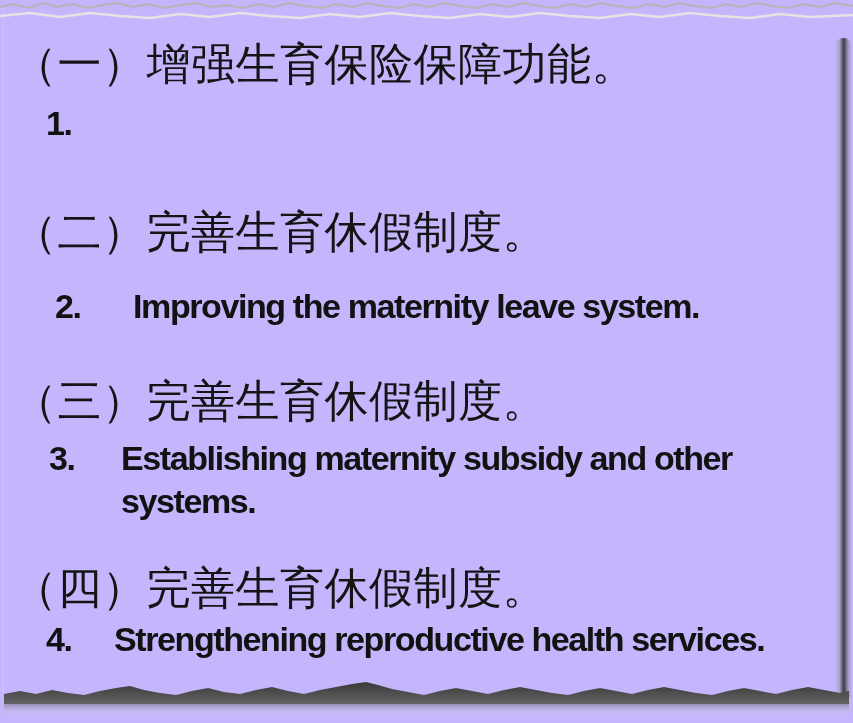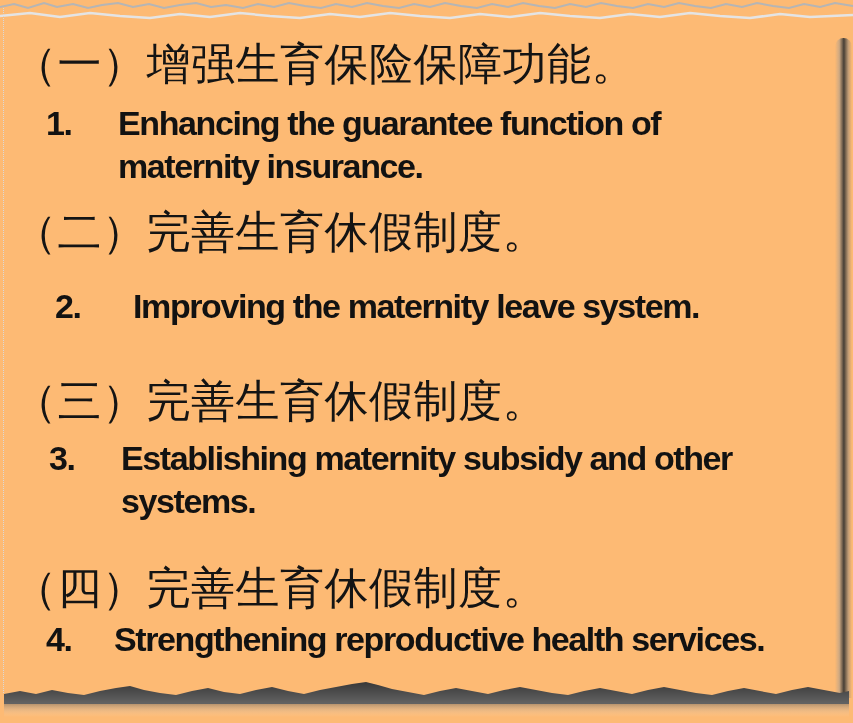--- a/index.html
+++ b/index.html
@@ -1,20 +1,20 @@
 <!DOCTYPE html>
 <html><head>
 <meta charset="utf-8">
 <style>
   html, body { margin: 0; padding: 0; background: #ffffff; }
   .canvas {
     position: relative;
     width: 853px;
     height: 723px;
-    background: #fdba74;
+    background: #c4b5fd;
     overflow: hidden;
     font-family: "Liberation Sans", "DejaVu Sans", sans-serif;
   }
   
   .left-edge {
     position: absolute;
     left: 3px; top: 8px; bottom: 30px;
     width: 0;
     border-left: 1px dotted #d8d8d8;
   }
@@ -76,22 +76,20 @@
     <polyline fill="none" stroke="#b5b5b5" stroke-width="2" points="0,7 14,4 28,8 44,3 57,7 73,4 88,8 102,5 118,3 133,7 149,4 164,8 180,5 196,3 211,7 226,5 243,8 258,4 274,7 289,3 305,6 321,8 336,4 352,7 367,3 383,6 399,8 414,4 430,7 445,3 461,6 477,8 492,4 508,7 523,3 539,6 555,8 570,4 586,7 601,3 617,6 633,8 648,4 664,7 679,3 695,6 711,8 726,4 742,7 757,3 773,6 789,8 804,4 820,7 835,3 853,6"></polyline>
   </svg>
 
   <div class="left-edge"></div>
 
   <div class="right-shadow"></div>
 
   <h1 class="zh-heading" style="top:40px;">（一）增强生育保险保障功能。</h1>
   <div class="en-item" style="top:102px; left:46px;">
     <span class="num" style="width:72px;">1.</span>
-    <span class="txt">Enhancing the guarantee function of
-maternity insurance.</span>
   </div>
 
   <h1 class="zh-heading" style="top:208px;text-align:right;">（二）完善生育休假制度。</h1>
   <div class="en-item" style="top:285px; left:55px;">
     <span class="num" style="width:78px;">2.</span>
     <span class="txt">Improving the maternity leave system.</span>
   </div>
 
   <h1 class="zh-heading" style="top:377px;">（三）完善生育休假制度。</h1>
   <div class="en-item" style="top:437px; left:49px;">

